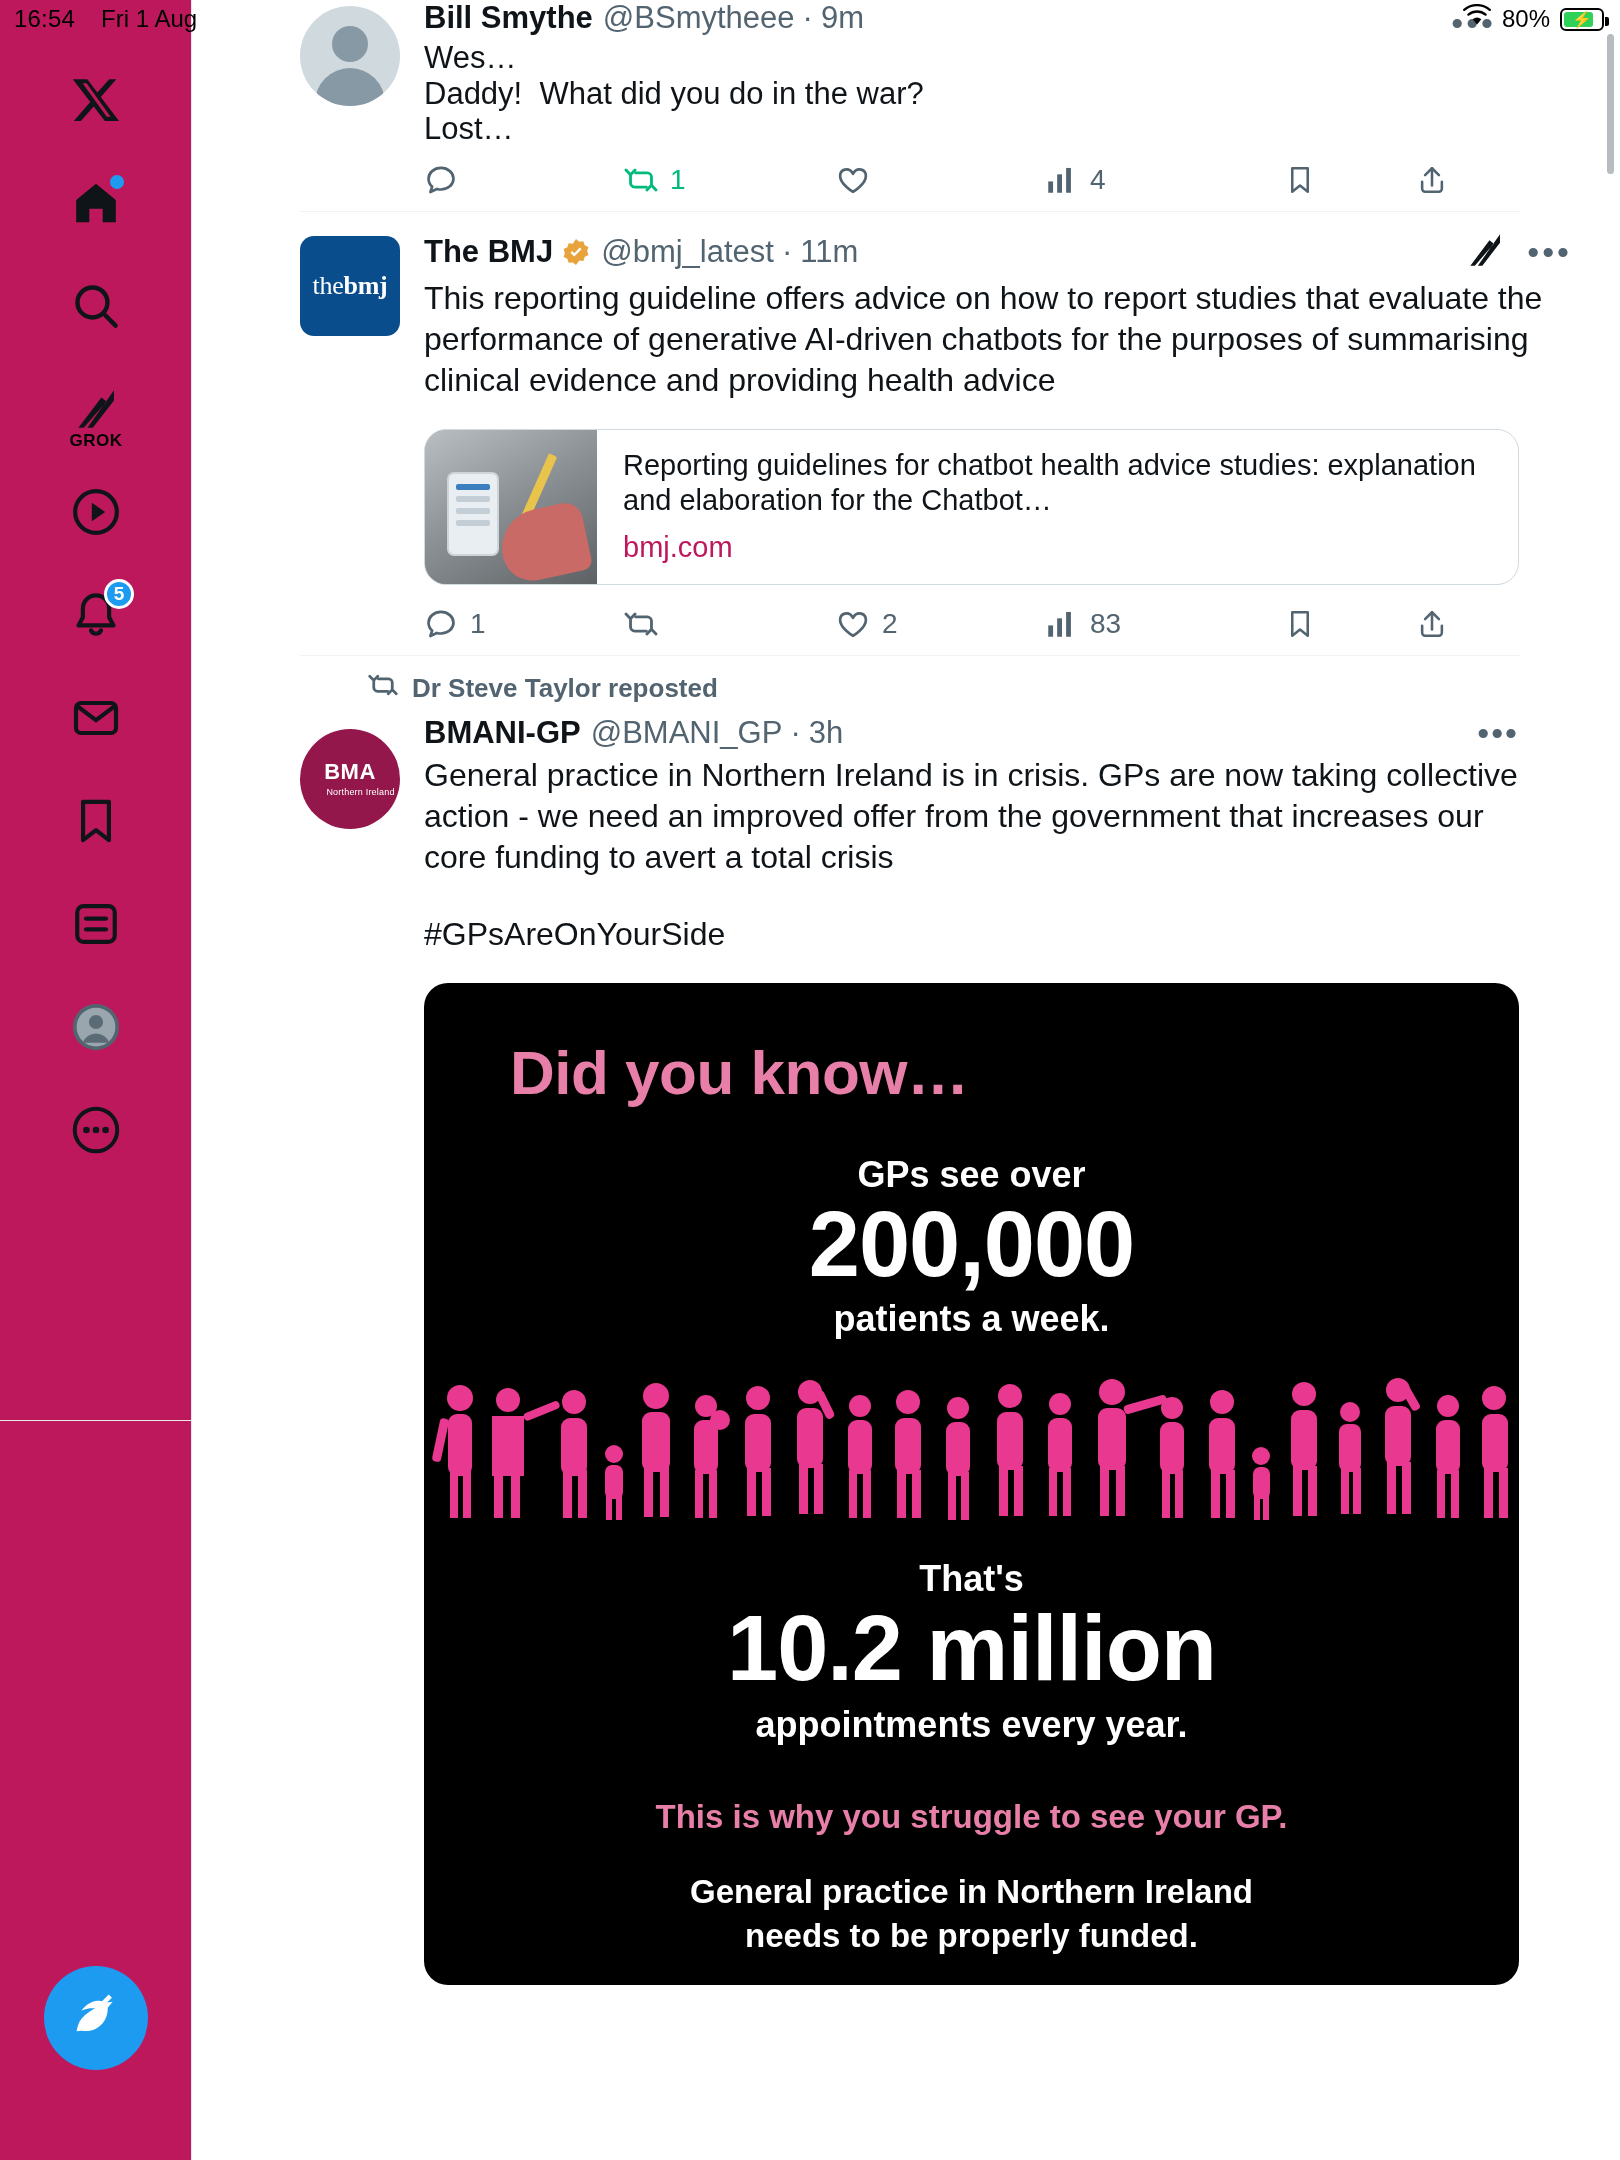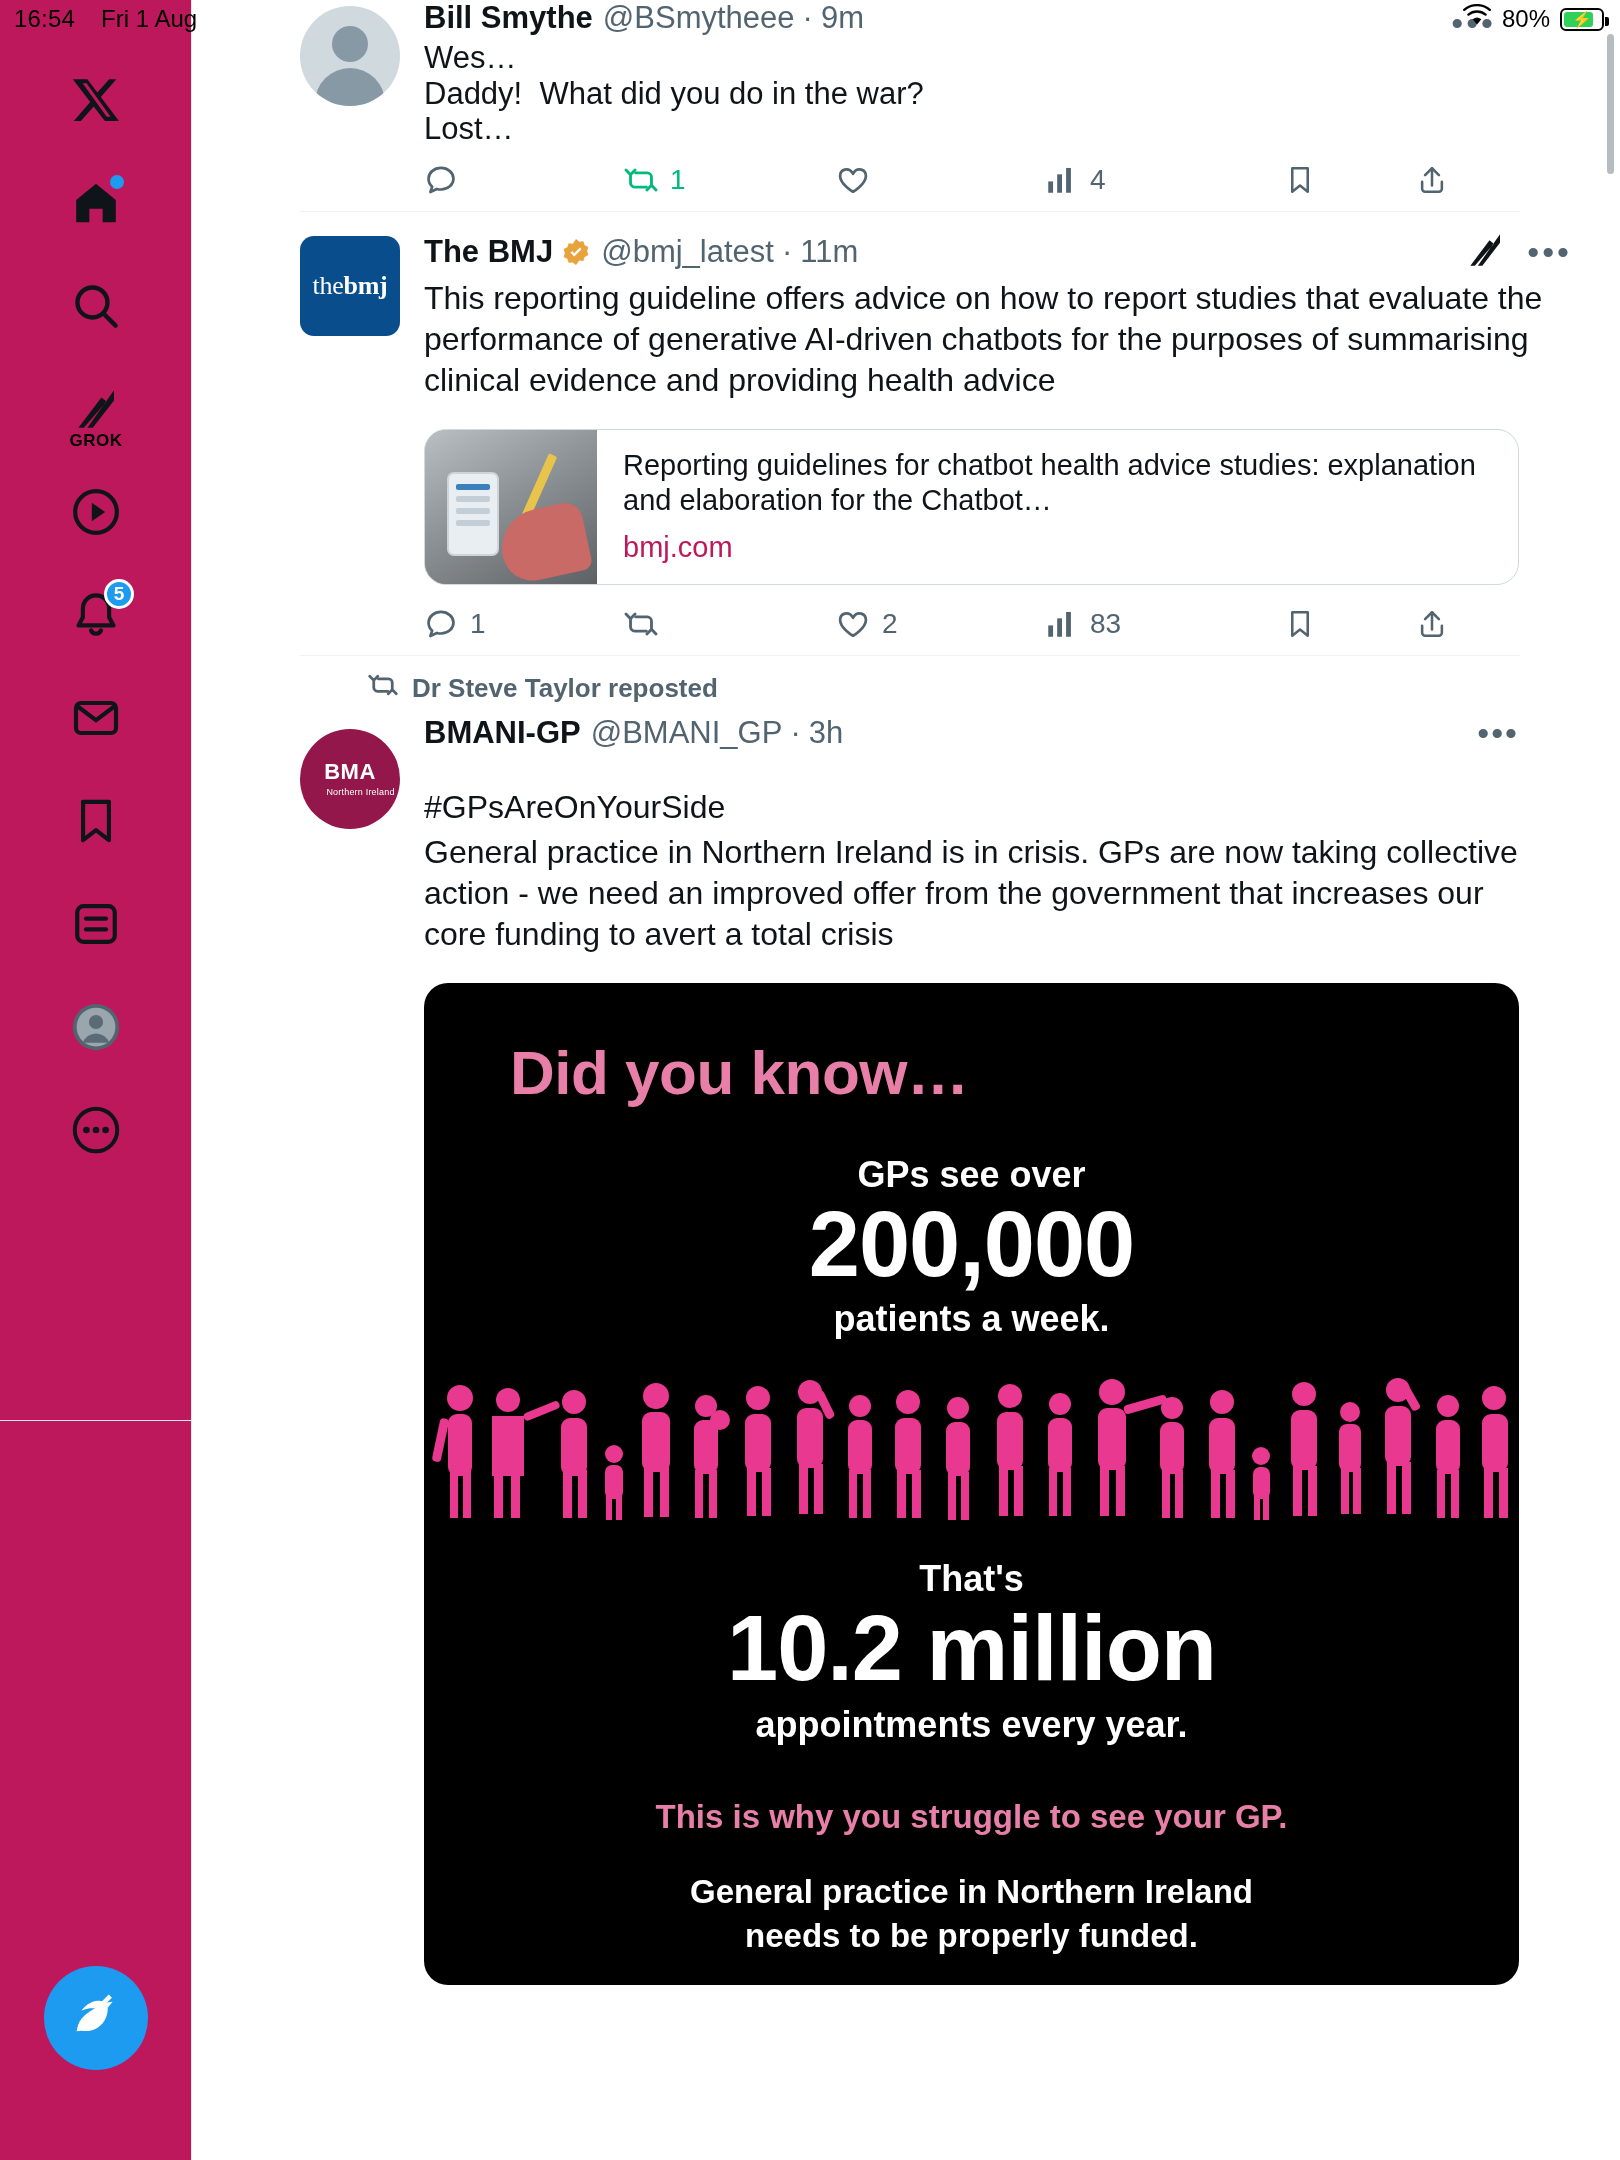--- a/index.html
+++ b/index.html
@@ -578,22 +578,22 @@
             </div>
           </div>
           <div class="content-col">
             <div class="namerow">
               <span class="dname">BMANI-GP</span>
               <span class="handle">@BMANI_GP</span>
               <span class="dot-sep">·</span>
               <span class="ts">3h</span>
               <span class="more-dots">•••</span>
             </div>
+            <div class="body-text big">General practice in Northern Ireland is in crisis. GPs are now taking collective action - we need an improved offer from the government that increases our core funding to avert a total crisis</div>
             <div class="body-text big" style="margin-top:36px;">#GPsAreOnYourSide</div>
-            <div class="body-text big">General practice in Northern Ireland is in crisis. GPs are now taking collective action - we need an improved offer from the government that increases our core funding to avert a total crisis</div>
 
             <div class="poster">
               <div class="didyou">Did you know…</div>
               <div class="gpsee">GPs see over</div>
               <div class="bignum">200,000</div>
               <div class="patients">patients a week.</div>
 
               <div class="crowd">
                 <svg width="1095" height="150" viewBox="0 0 1095 150" preserveAspectRatio="none">
                   <g fill="#e8388f">

